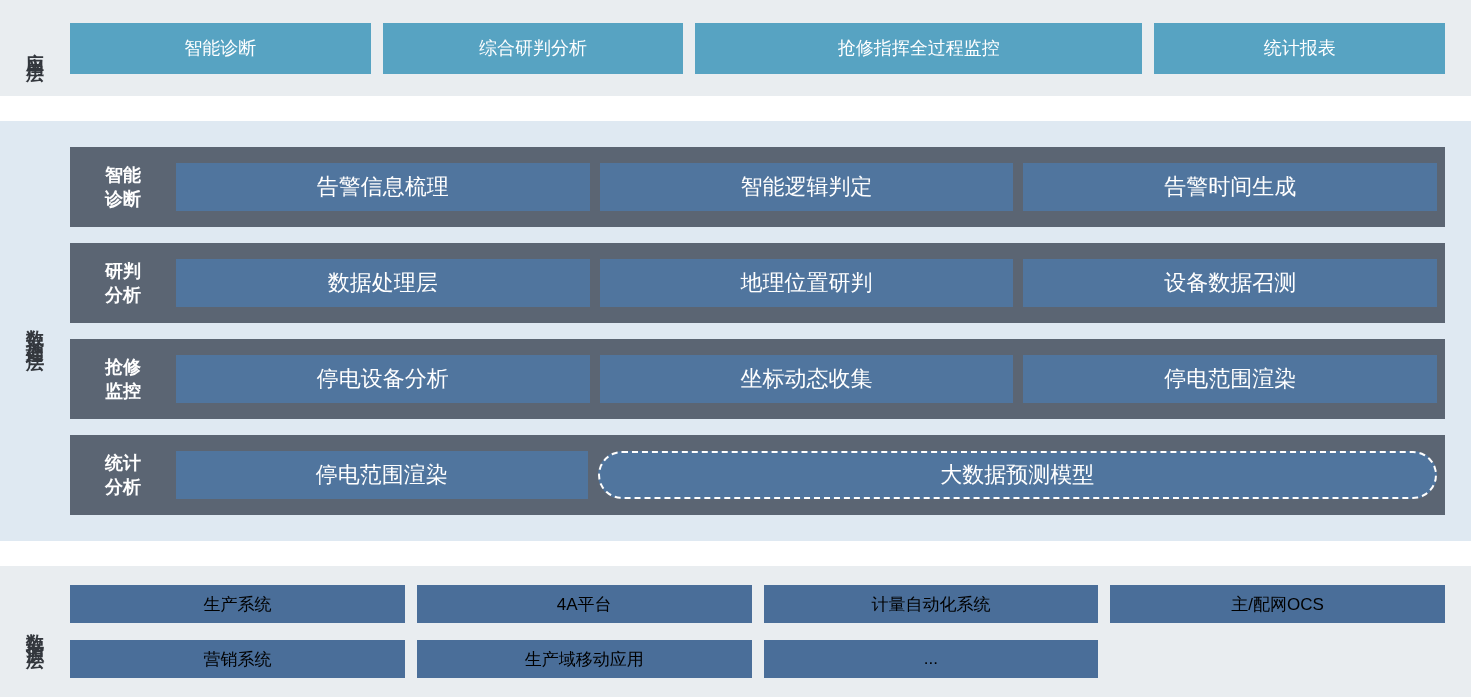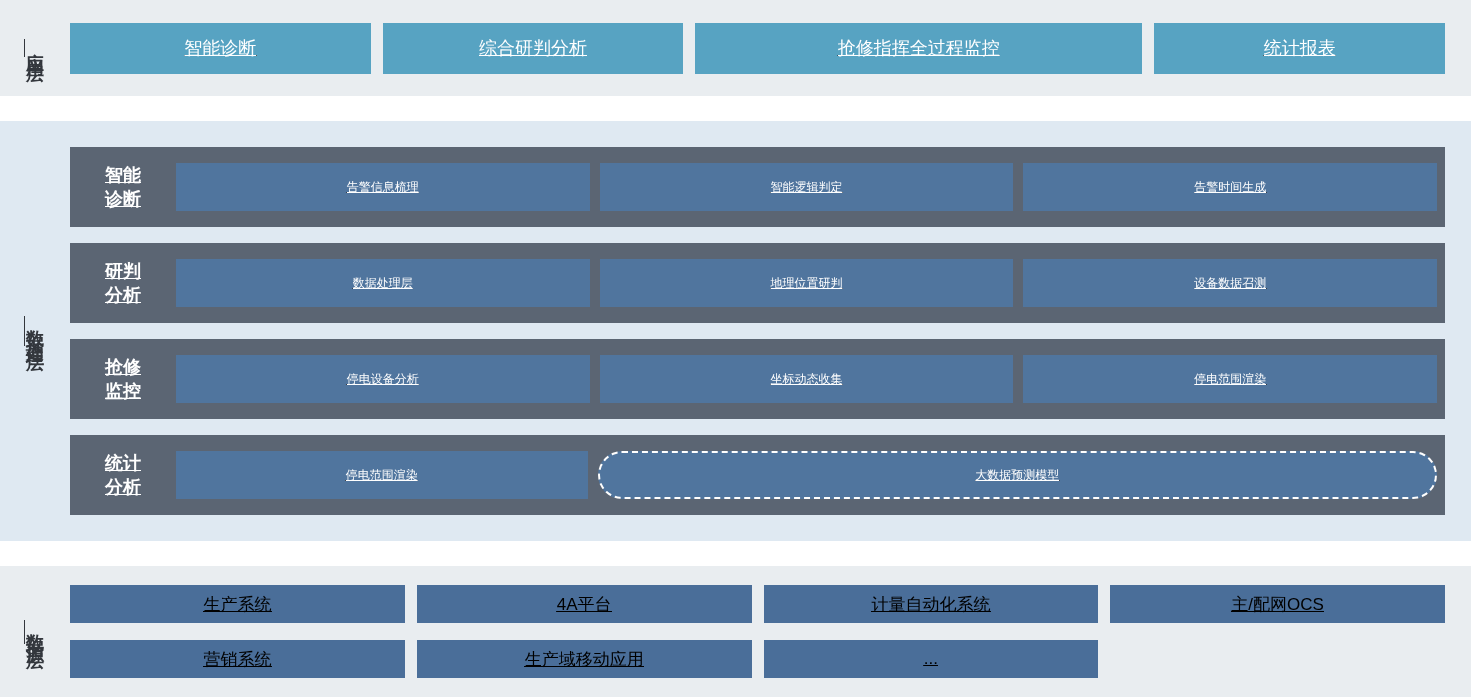--- a/index.html
+++ b/index.html
@@ -1,15 +1,15 @@
 <!DOCTYPE html>
 <html><head>
 <meta charset="utf-8">
 <style>
-  * { box-sizing: border-box; margin: 0; padding: 0; text-decoration: underline; }
+  * { box-sizing: border-box; margin: 0; padding: 0; }
   html, body { background: #ffffff; }
   body {
     font-family: "Liberation Sans", "DejaVu Sans", sans-serif;
     width: 1471px;
     height: 697px;
     overflow: hidden;
   }
   .page {
     width: 1471px;
     height: 697px;
@@ -103,21 +103,21 @@
   .row-boxes {
     flex: 1;
     display: flex;
     gap: 10px;
     height: 48px;
     margin-right: 8px;
   }
   .proc-box {
     background: #50759e;
     color: #ffffff;
-    font-size: 12px;
+    font-size: 22px;
     display: flex;
     align-items: center;
     justify-content: center;
     flex-basis: 0;
     flex-grow: 1;
   }
   .proc-box.wide { flex-grow: 2.03; border-radius: 24px; }
   .proc-box.dashed { border: 2px dashed #ffffff; }
 
   

